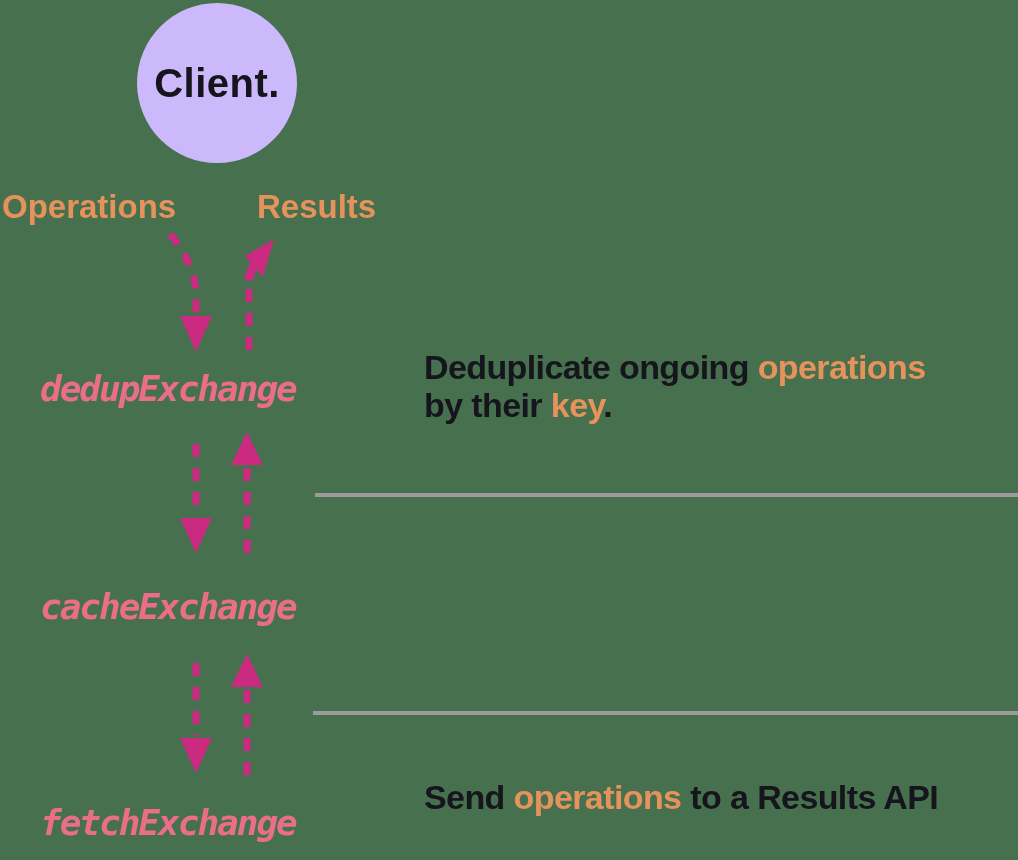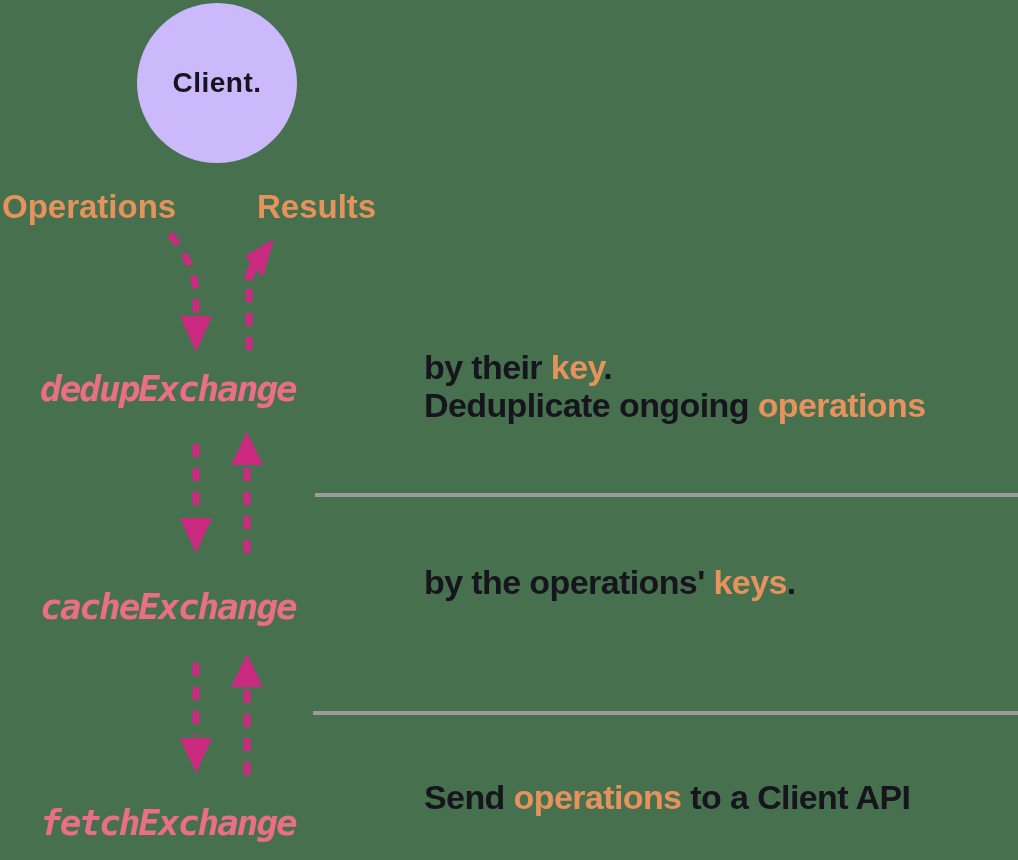--- a/index.html
+++ b/index.html
@@ -10,21 +10,21 @@
   }
   .canvas { position: relative; width: 1018px; height: 860px; }
 
   .client-circle {
     position: absolute; left: 137px; top: 3px;
     width: 160px; height: 160px; border-radius: 50%;
     background: var(--lavender, #ccb9fb);
     display: flex; align-items: center; justify-content: center;
   }
   .client-label {
-    font-weight: bold; font-size: 28px; letter-spacing: 0.5px;
+    font-weight: bold; font-size: 40px; letter-spacing: 0.5px;
     color: var(--ink, #16141c);
   }
 
   .stream-label {
     position: absolute; top: 188px;
     font-weight: bold; font-size: 33px;
     color: var(--orange, #e6925c);
     white-space: nowrap;
   }
   .stream-label.operations { left: 2px; }
@@ -120,26 +120,25 @@
       <polygon class="arrow-head" points="231,687 263,687 247,654"></polygon>
       <line class="arrow-line" x1="247" y1="690" x2="247" y2="775"></line>
     </g>
   </svg>
 
   <div class="exchange-label dedup">dedupExchange</div>
   <div class="exchange-label fetch">fetchExchange</div>
   <div class="exchange-label cache">cacheExchange</div>
 
   <div class="desc d1">
+    <div><span>Deduplicate ongoing </span><span class="hl">operations</span></div>
     <div><span>by their </span><span class="hl">key</span><span>.</span></div>
-    <div><span>Deduplicate ongoing </span><span class="hl">operations</span></div>
   </div>
   <div class="desc d2">
-    <div><span>by the operations' </span><span class="hl">keys</span><span>.</span></div>
   </div>
   <div class="desc d3">
-    <div><span>Send </span><span class="hl">operations</span><span> to a Client API</span></div>
+    <div><span>Send </span><span class="hl">operations</span><span> to a Results API</span></div>
   </div>
 
   <div class="divider one"></div>
   <div class="divider two"></div>
 
 </div>
 
 </body></html>

